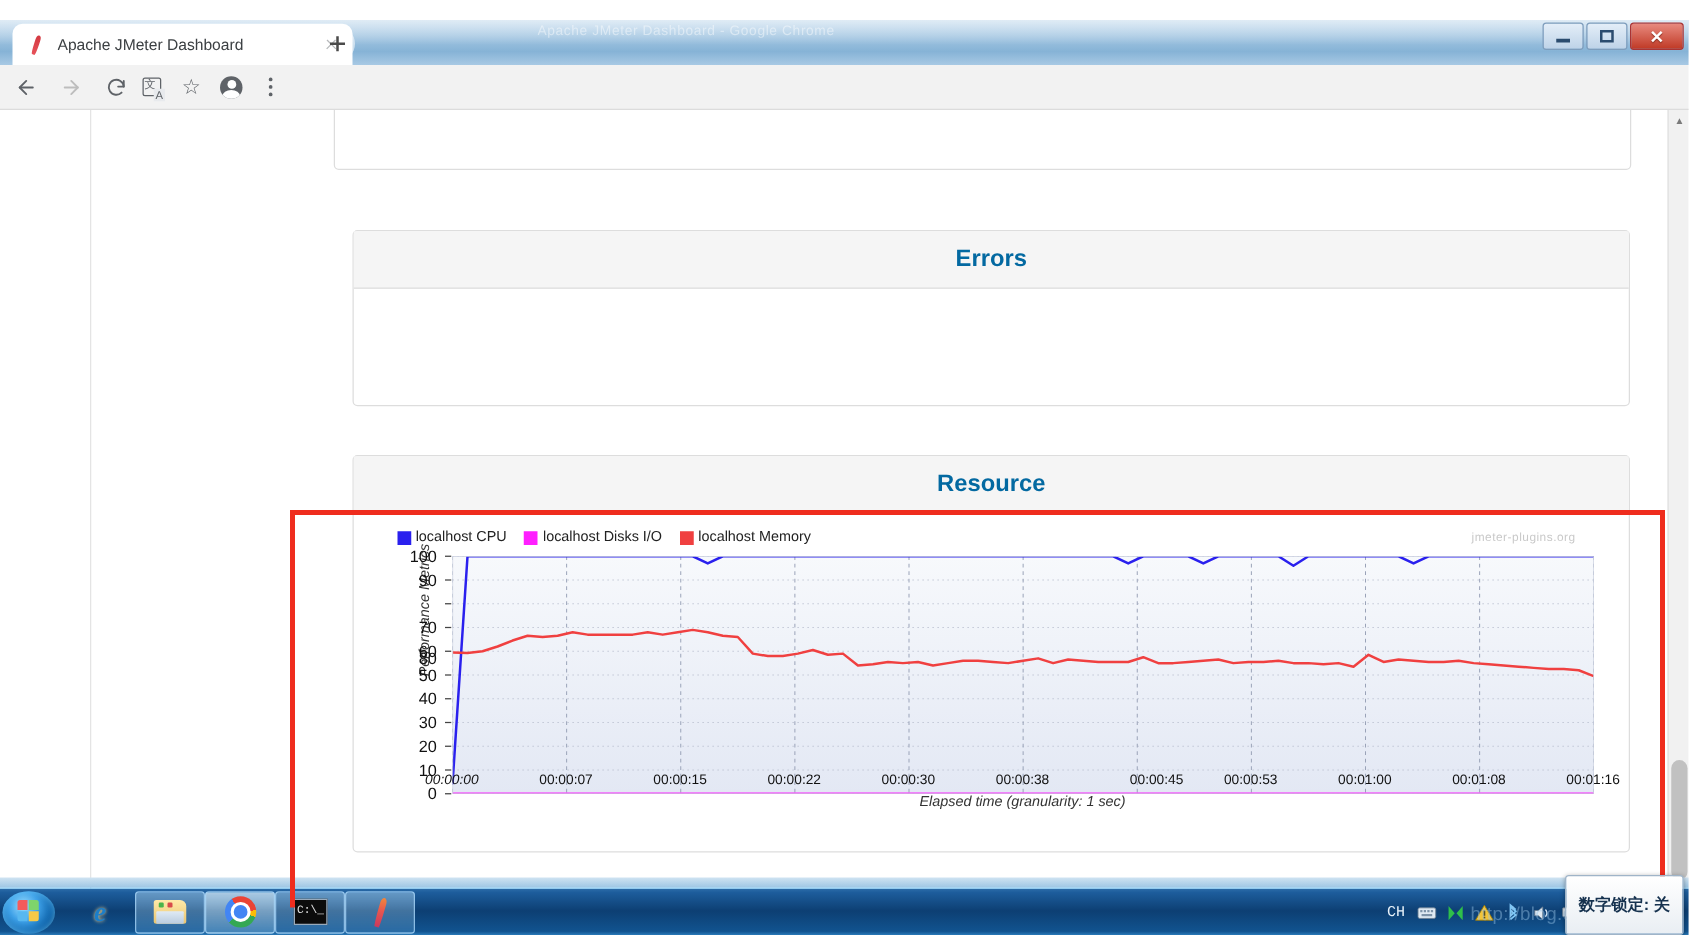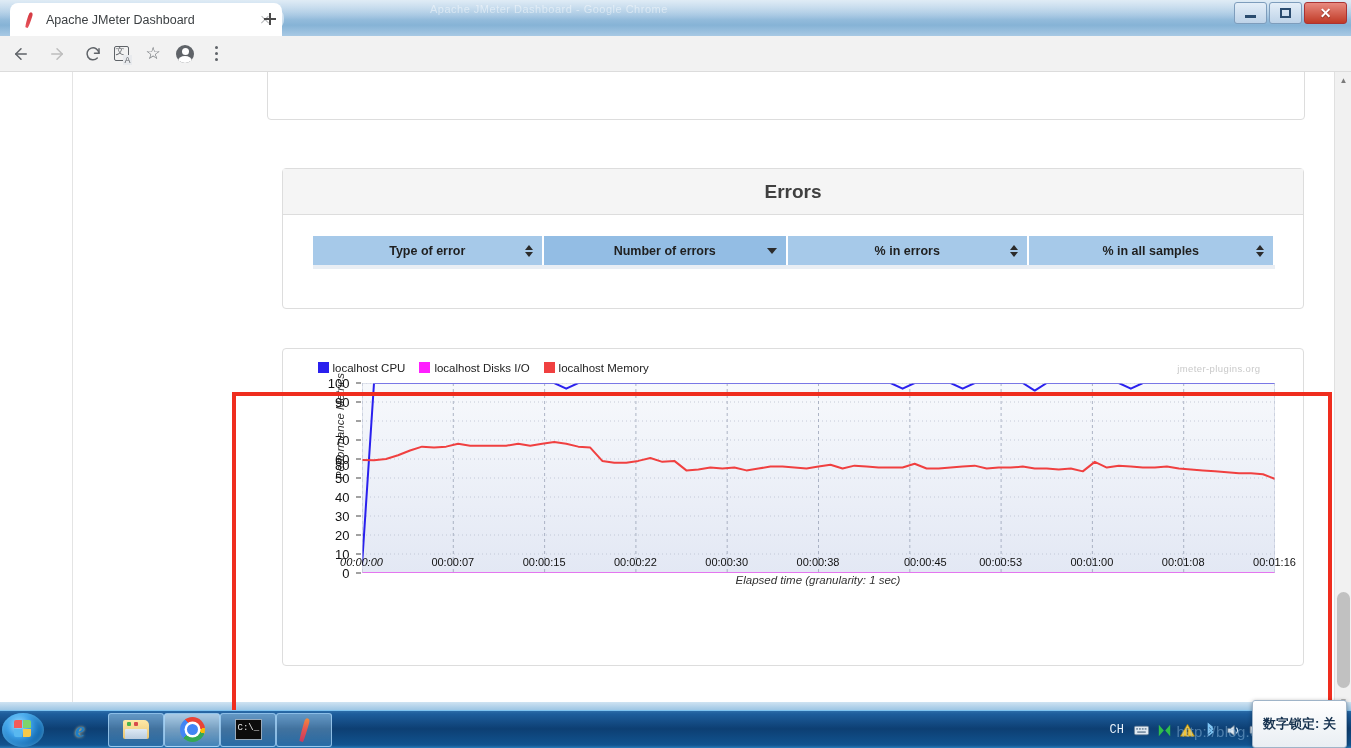--- a/index.html
+++ b/index.html
@@ -6,21 +6,21 @@
   html, body { margin:0; padding:0; }
   body {
     width:1351px; height:748px;
     font-family:"Liberation Sans", sans-serif;
     background:#ffffff;
     overflow:hidden;
     position:relative;
   }
 
   
-  #browser-window { position:absolute; left:0; top:0; width:1351px; height:710px;border-radius:20px; }
+  #browser-window { position:absolute; left:0; top:16px; width:1351px; height:710px;border-radius:20px; }
 
   .titlebar {
     position:absolute; left:0; top:0; width:1351px; height:36px;
     background:linear-gradient(180deg,#b9d4ea 0%, #9fc3e0 40%, #86b3d6 70%, #a8c9e4 100%);
     overflow:hidden;
   }
   .titlebar .glass-sheen{
     position:absolute; left:0; top:0; width:100%; height:36px;
     background:linear-gradient(180deg, rgba(255,255,255,.55), rgba(255,255,255,0) 55%);
   }
@@ -148,21 +148,21 @@
 
   
   .card{
     background:#ffffff; border:1px solid #dddddd; border-radius:4px;
     position:absolute;
   }
   .card-head{
     background:#f5f5f5; border-bottom:1px solid #dddddd;
     height:46px; display:flex; align-items:center; justify-content:center;
   }
-  .card-title{ font-size:19px; font-weight:bold; color:#404040; }
+  .card-title{ font-size:19px; font-weight:bold; color:#0369a1; }
 
   
   .stats-card{ left:194px; top:-120px; width:1038px; height:168px; }
 
   
   .errors-card{ left:209px; top:96px; width:1022px; height:141px; }
   .errors-body{ padding:21px 30px 26px 30px; }
   .err-head-row{ display:flex; }
   .err-th{
     background:#a6c9e9; border-right:2px solid #ffffff;
@@ -184,21 +184,21 @@
               width:0;height:0; border-left:5px solid transparent; border-right:5px solid transparent;
               border-top:6px solid #2b2b2b;}
   .err-underline{ height:4px; background:#e9eef4; }
 
   
   .resource-card{ left:209px; top:276px; width:1022px; height:318px; }
   .resource-body{ padding:13px 20px 16px 20px; position:relative; }
 
   .chart-wrap{ position:relative; width:963px; height:247px; margin:0 auto; }
   .legend{ position:absolute; left:6px; top:0px; display:flex; align-items:center; gap:14px; z-index:4;}
-  .legend-item{ display:flex; align-items:flex-start; gap:4px; }
+  .legend-item{ display:flex; align-items:flex-end; gap:4px; }
   .legend-swatch{ width:11px; height:11px; }
   .legend-label{ font-size:11.5px; color:#222; white-space:nowrap; }
   .watermark{ position:absolute; right:14px; top:1px; font-size:9.5px; color:#c9c9c9; letter-spacing:.4px;}
 
   .plot-outer{ position:absolute; left:50px; top:21px; width:913px; height:190px;
                background:#eef1f8; }
   .plot{ position:absolute; left:0; top:0; width:913px; height:190px; }
 
   .ylabel{
     position:absolute; left:-42px; top:58px; width:140px;
@@ -381,44 +381,26 @@
     <div class="page-body">
 
       <div class="card stats-card">
         
       </div>
 
       <div class="card errors-card">
         <div class="card-head">
           <span class="card-title">Errors</span>
         </div>
-        <div class="errors-body">
-          <div class="err-head-row">
-            <div class="err-th" style="width:231px">
-              <span>Type of error</span>
-              <span class="sort-both"></span>
-            </div>
-            <div class="err-th active" style="width:245px">
-              <span>Number of errors</span>
-              <span class="sort-down"></span>
-            </div>
-            <div class="err-th" style="width:241px">
-              <span>% in errors</span>
-              <span class="sort-both"></span>
-            </div>
-            <div class="err-th" style="width:245px">
-              <span>% in all samples</span>
-              <span class="sort-both"></span>
-            </div>
-          </div>
-          <div class="err-underline" style="width:962px"></div>
-        </div>
       </div>
 
       <div class="card resource-card">
+        <div class="card-head">
+          <span class="card-title">Resource</span>
+        </div>
         <div class="resource-body">
           <div class="chart-wrap" id="chart-wrap">
 
             <div class="legend" id="chart-legend">
                 <div class="legend-item">
                   <span class="legend-swatch" style="background: rgb(42, 32, 238);"></span>
                   <span class="legend-label">localhost CPU</span>
                 </div>
                 <div class="legend-item">
                   <span class="legend-swatch" style="background: rgb(255, 31, 255);"></span>

